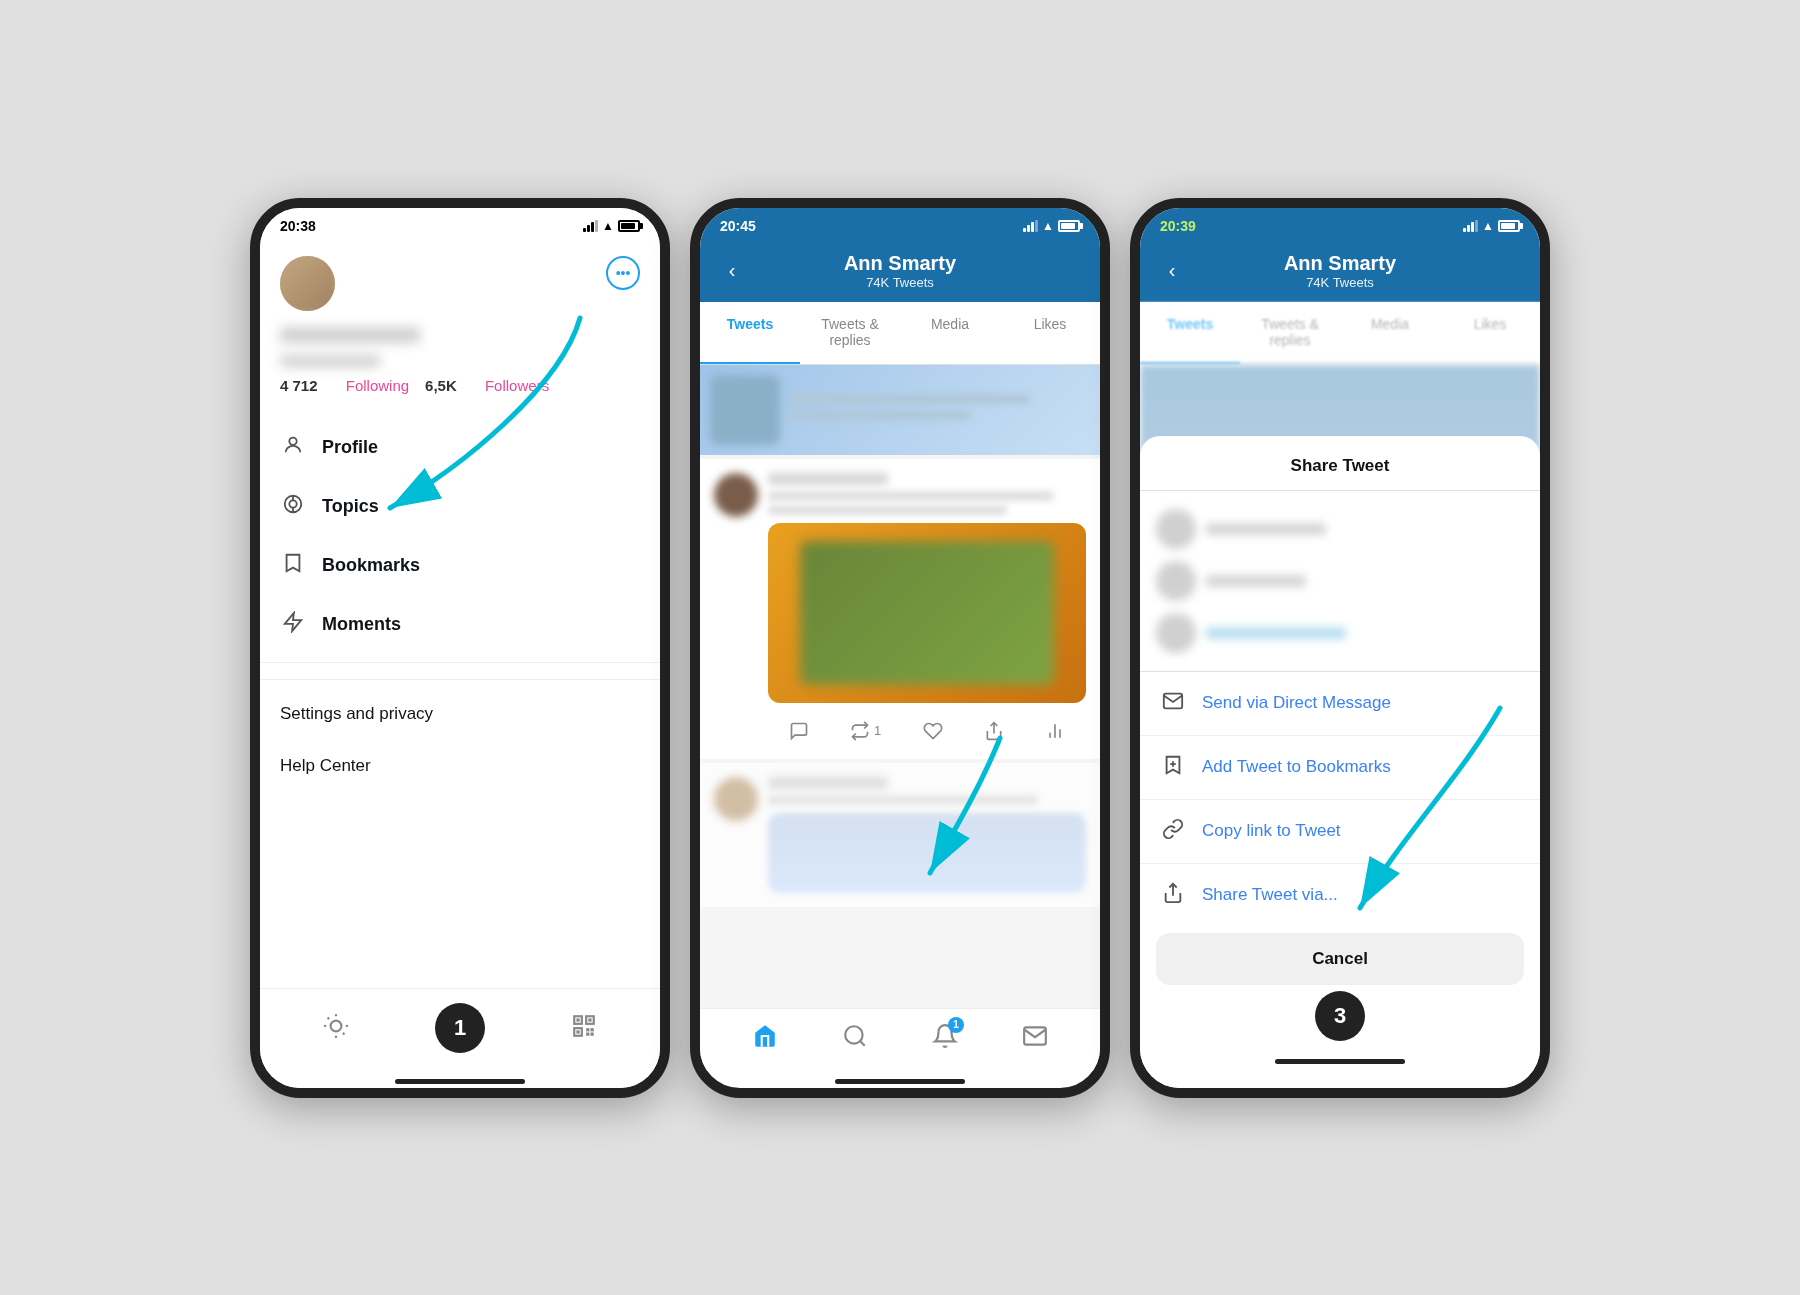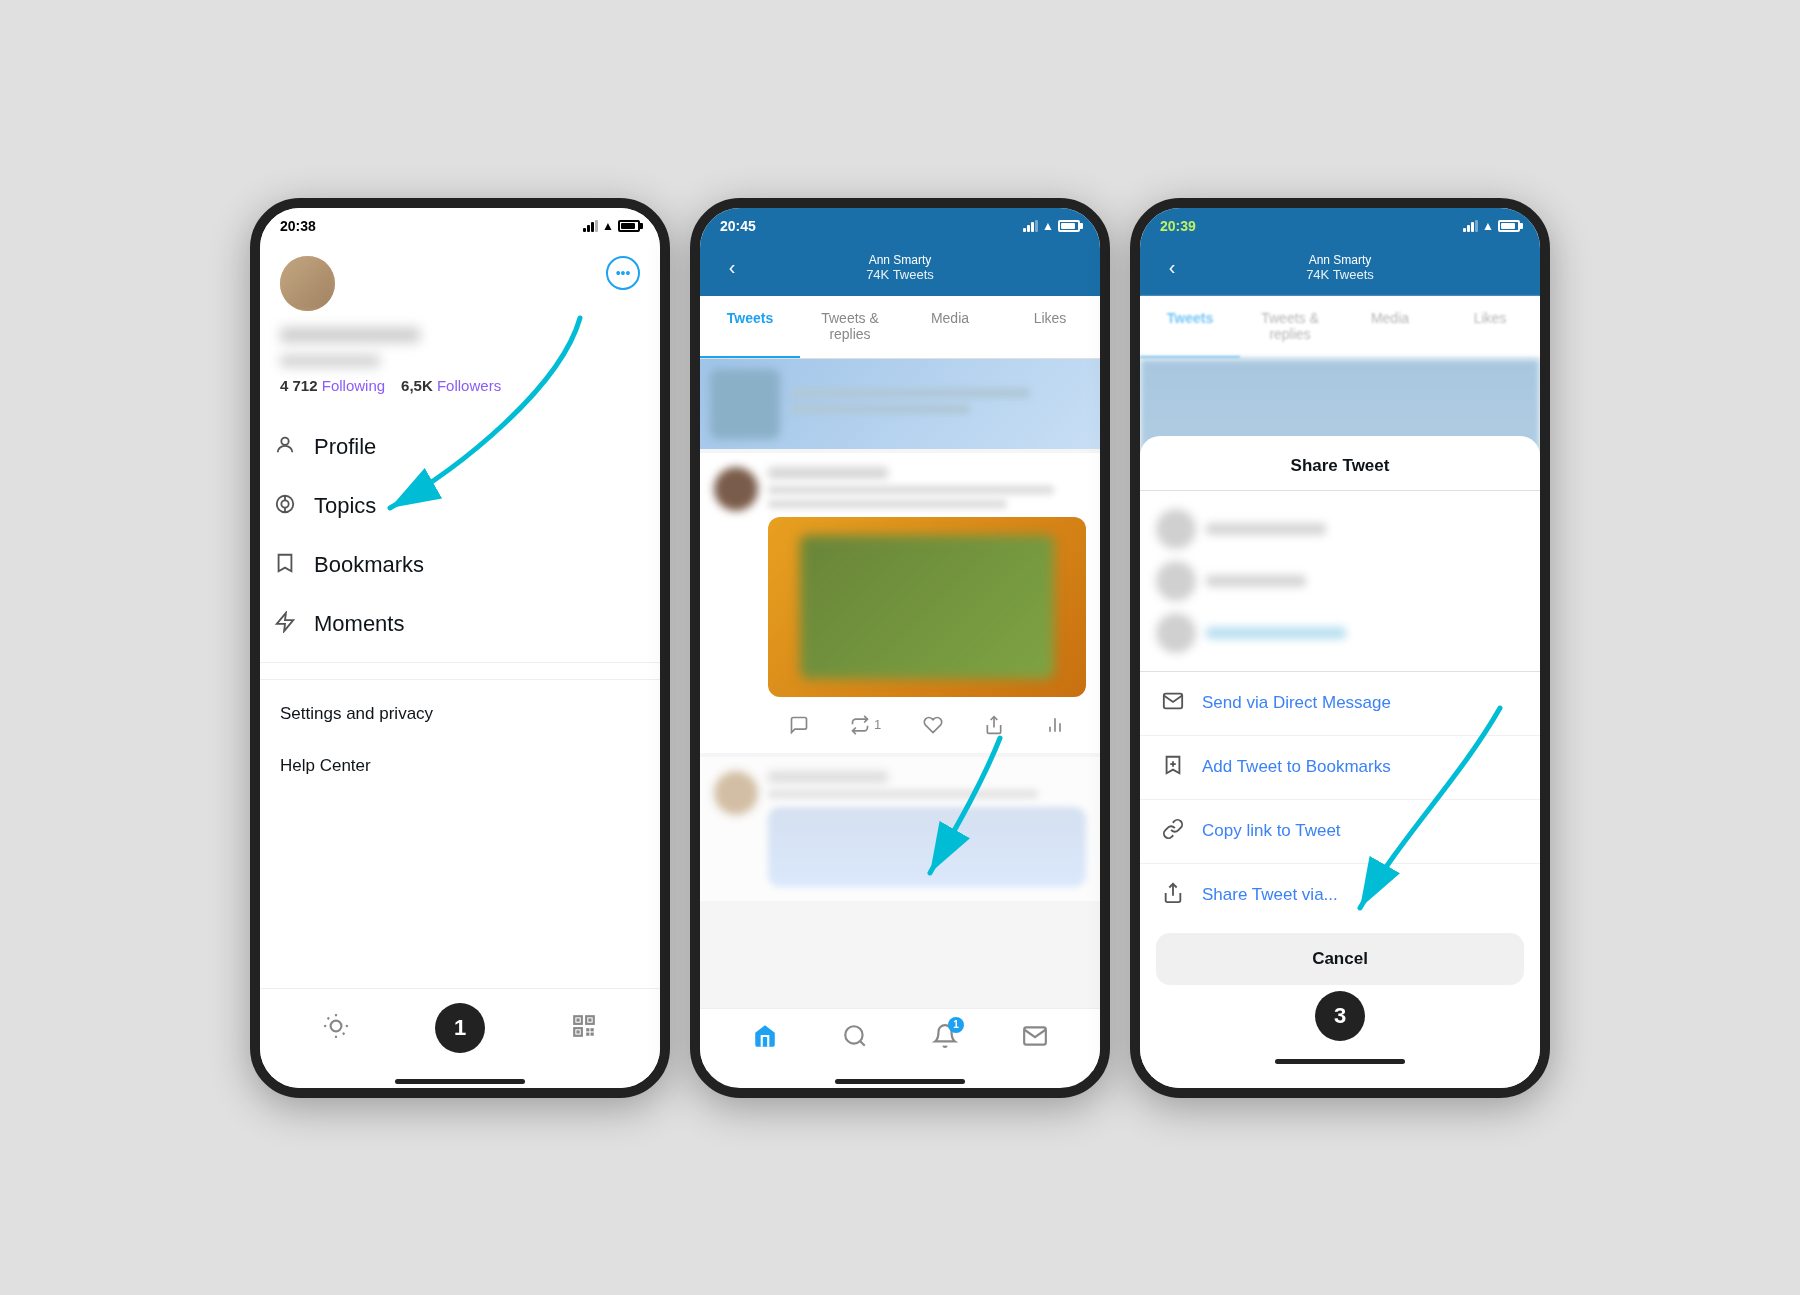--- a/index.html
+++ b/index.html
@@ -180,37 +180,38 @@
       gap: 16px;
       font-size: 15px;
       color: #333;
     }
 
     .follow-stats .num {
       font-weight: 700;
     }
 
     .follow-stats .label {
-      color: #8b5cf6;
+      color: #ec4899;
+      margin-left: 24px;
     }
 
     
     .menu-items {
       display: flex;
       flex-direction: column;
       padding: 8px 0;
     }
 
     .menu-item {
       display: flex;
       align-items: center;
       gap: 16px;
-      padding: 16px 12px;
-      font-size: 22px;
-      font-weight: 400;
+      padding: 16px 20px;
+      font-size: 18px;
+      font-weight: 700;
       color: #0f1419;
       cursor: pointer;
     }
 
     .menu-item .icon {
       width: 26px;
       text-align: center;
       font-size: 20px;
       color: #555;
     }
@@ -279,22 +280,22 @@
       font-size: 20px;
     }
 
     .header-info {
       flex: 1;
       text-align: center;
       color: #fff;
     }
 
     .header-info .name {
-      font-size: 12px;
-      font-weight: 400;
+      font-size: 20px;
+      font-weight: 700;
     }
 
     .header-info .sub {
       font-size: 13px;
       opacity: 0.9;
     }
 
     .profile-tabs {
       display: flex;
       border-bottom: 1px solid #e0e0e0;

